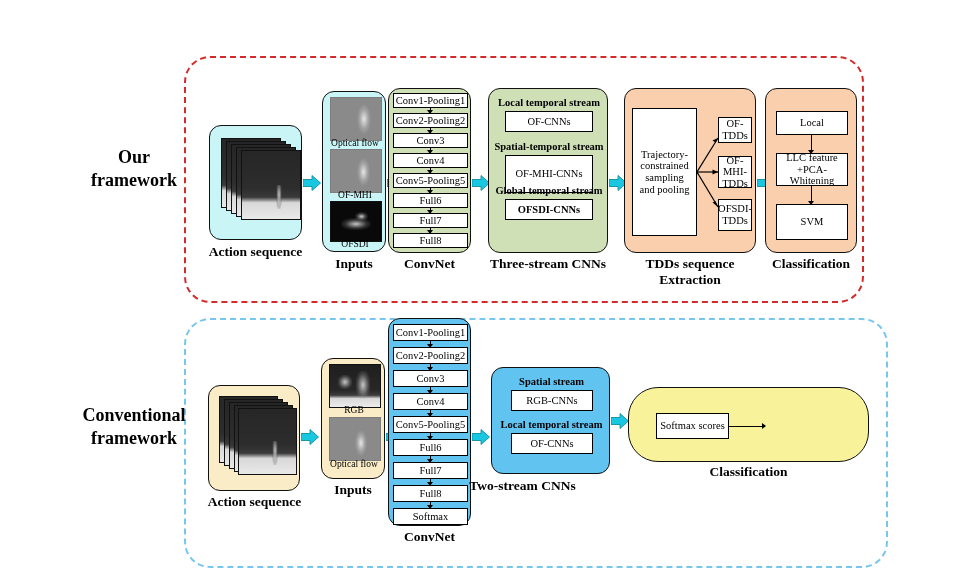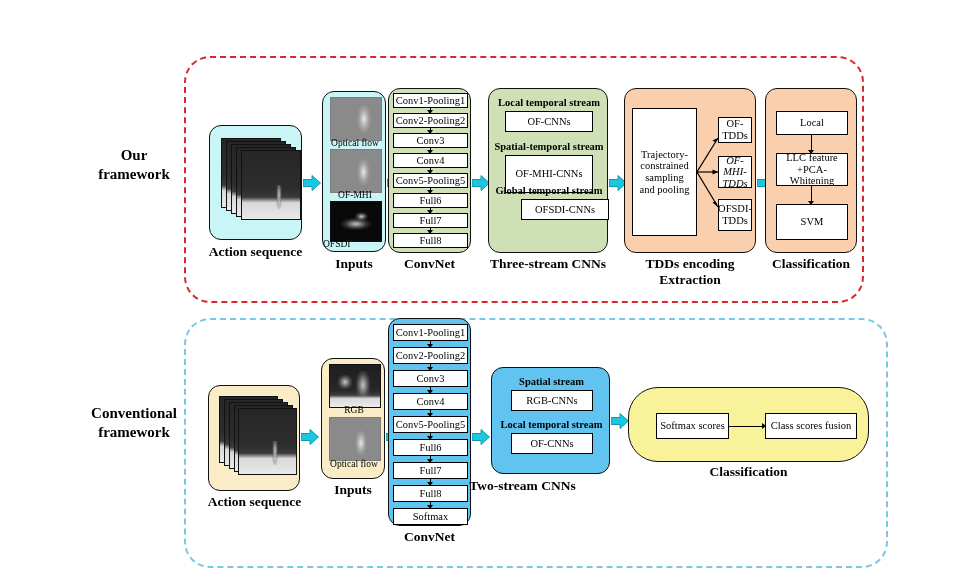--- a/index.html
+++ b/index.html
@@ -20,21 +20,21 @@
   }
   #region-conv{
     left:184px;top:318px;width:700px;height:246px;
     border:2px dashed #77c7ec;border-radius:26px;
   }
 
   
   .rowlabel{
     position:absolute;
     font-family:"Liberation Serif", serif;
-    font-weight:bold;font-size:15px;color:#000;
+    font-weight:bold;font-size:18px;color:#000;
     text-align:center;line-height:1.25;
   }
   #label-our{left:86px;top:146px;width:96px;}
   #label-conv{left:78px;top:404px;width:112px;}
 
   
   .panel{
     position:absolute;
     border:1.6px solid #111;
     border-radius:12px;
@@ -173,21 +173,21 @@
     </div>
     <div style="position:absolute;left:0;top:46px;width:64px;text-align:center;font-size:9.5px;">Optical flow</div>
     <div class="grayimg" style="left:7px;top:57px;width:50px;height:42px;">
       <div class="blob" style="left:26px;top:8px;width:13px;height:28px;"></div>
     </div>
     <div style="position:absolute;left:0;top:98px;width:64px;text-align:center;font-size:9.5px;">OF-MHI</div>
     <div class="darkimg" style="left:7px;top:109px;width:50px;height:39px;">
       <div class="spark" style="left:10px;top:16px;width:30px;height:12px;"></div>
       <div class="spark" style="left:24px;top:10px;width:13px;height:9px;"></div>
     </div>
-    <div style="position:absolute;left:0;top:147px;width:64px;text-align:left;font-size:9.5px;">OFSDI</div>
+    <div style="position:absolute;left:0;top:147px;width:64px;text-align:center;font-size:9.5px;">OFSDI</div>
   </div>
   <div class="cap" style="left:322px;top:256px;width:64px;">Inputs</div>
 
   <div class="arrow" style="left:387px;top:175px;">
     <svg width="18" height="16" viewBox="0 0 18 16">
       <polygon points="0,4.5 9,4.5 9,0.5 17.5,8 9,15.5 9,11.5 0,11.5" fill="#19c8e0" stroke="#0f8fa3" stroke-width="0.9"></polygon>
     </svg>
   </div>
 
   <div class="panel green" style="left:388px;top:88px;width:83px;height:165px;">
@@ -214,21 +214,21 @@
       <polygon points="0,4.5 9,4.5 9,0.5 17.5,8 9,15.5 9,11.5 0,11.5" fill="#19c8e0" stroke="#0f8fa3" stroke-width="0.9"></polygon>
     </svg>
   </div>
 
   <div class="panel green" style="left:488px;top:88px;width:120px;height:165px;">
     <div class="shead" style="left:0;top:8px;width:120px;">Local temporal stream</div>
     <div class="wbox" style="left:16px;top:22px;width:88px;height:21px;">OF-CNNs</div>
     <div class="shead" style="left:0;top:52px;width:120px;">Spatial-temporal stream</div>
     <div class="wbox" style="left:16px;top:66px;width:88px;height:38px;">OF-MHI-CNNs</div>
     <div class="shead" style="left:0;top:96px;width:120px;">Global temporal stream</div>
-    <div class="wbox" style="left:32px;top:110px;width:88px;height:21px;">OFSDI-CNNs</div>
+    <div class="wbox" style="left:16px;top:110px;width:88px;height:21px;font-weight:bold;">OFSDI-CNNs</div>
   </div>
   <div class="cap" style="left:480px;top:256px;width:136px;">Three-stream CNNs</div>
 
   <div class="arrow" style="left:609px;top:175px;">
     <svg width="18" height="16" viewBox="0 0 18 16">
       <polygon points="0,4.5 9,4.5 9,0.5 17.5,8 9,15.5 9,11.5 0,11.5" fill="#19c8e0" stroke="#0f8fa3" stroke-width="0.9"></polygon>
     </svg>
   </div>
 
   <div class="panel peach" style="left:624px;top:88px;width:132px;height:165px;">
@@ -242,31 +242,31 @@
     <svg style="position:absolute;left:72px;top:19px;" width="24" height="128" viewBox="0 0 24 128">
       <line x1="0" y1="64" x2="21" y2="30" stroke="#000" stroke-width="1.2"></line>
       <polygon points="21,30 15.5,32.5 18.6,34.6" fill="#000"></polygon>
       <line x1="0" y1="64" x2="21" y2="64" stroke="#000" stroke-width="1.2"></line>
       <polygon points="21,64 15.5,61.6 15.5,66.4" fill="#000"></polygon>
       <line x1="0" y1="64" x2="21" y2="99" stroke="#000" stroke-width="1.2"></line>
       <polygon points="21,99 15.5,94.6 18.6,93.2" fill="#000"></polygon>
     </svg>
 
     <div class="wbox" style="left:93px;top:28px;width:34px;height:26px;">OF-TDDs</div>
-    <div class="wbox multi" style="left:93px;top:67px;width:34px;height:32px;font-style:italic;">
+    <div class="wbox multi" style="left:93px;top:67px;width:34px;height:32px;">
       <span>OF-MHI-</span>
       <span>TDDs</span>
     </div>
     <div class="wbox multi" style="left:93px;top:110px;width:34px;height:32px;">
       <span>OFSDI-</span>
       <span>TDDs</span>
     </div>
   </div>
   <div class="cap" style="left:620px;top:256px;width:140px;">
-    <div>TDDs encoding</div>
+    <div>TDDs sequence</div>
     <div>Extraction</div>
   </div>
 
   <div class="arrow" style="left:757px;top:175px;">
     <svg width="18" height="16" viewBox="0 0 18 16">
       <polygon points="0,4.5 9,4.5 9,0.5 17.5,8 9,15.5 9,11.5 0,11.5" fill="#19c8e0" stroke="#0f8fa3" stroke-width="0.9"></polygon>
     </svg>
   </div>
 
   <div class="panel peach" style="left:765px;top:88px;width:92px;height:165px;">
@@ -355,17 +355,16 @@
 
   <div class="arrow" style="left:611px;top:413px;">
     <svg width="18" height="16" viewBox="0 0 18 16">
       <polygon points="0,4.5 9,4.5 9,0.5 17.5,8 9,15.5 9,11.5 0,11.5" fill="#19c8e0" stroke="#0f8fa3" stroke-width="0.9"></polygon>
     </svg>
   </div>
 
   <div class="panel yellow" style="left:628px;top:387px;width:241px;height:75px;border-radius:30px;">
     <div class="wbox" style="left:27px;top:25px;width:73px;height:26px;">Softmax scores</div>
     <div class="hconn" style="left:100px;top:38px;width:36px;"></div>
-    <div class="wbox" style="left:136px;top:25px;width:92px;height:26px;">Class scores fusion</div>
   </div>
   <div class="cap" style="left:628px;top:464px;width:241px;">Classification</div>
 
 </div>
 
 </body></html>

